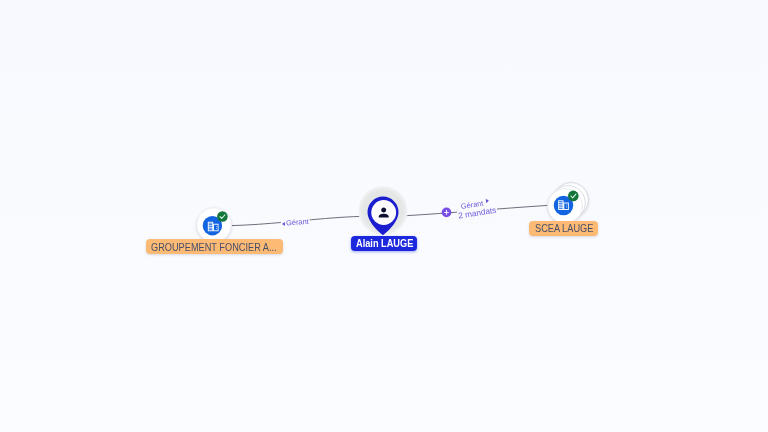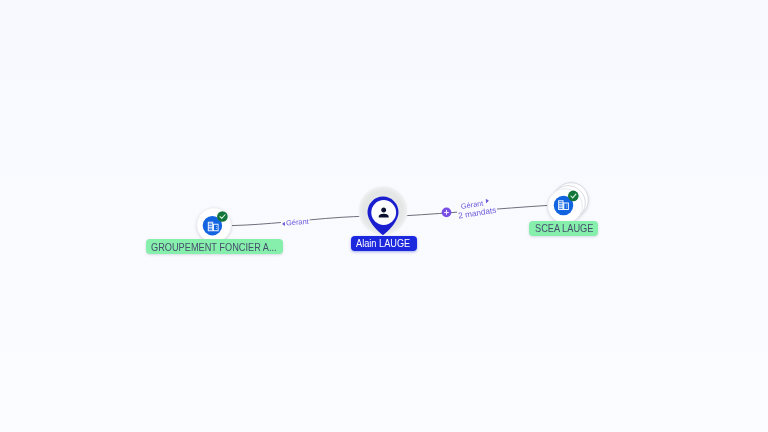--- a/index.html
+++ b/index.html
@@ -5,35 +5,35 @@
   html,body{margin:0;padding:0;}
   body{width:768px;height:432px;overflow:hidden;
        font-family:"Liberation Sans",sans-serif;
        -webkit-font-smoothing:antialiased;
        background:linear-gradient(180deg,#f8f9fe 0%,#fbfcff 100%);}
   #stage{position:relative;width:768px;height:432px;}
   #edges{position:absolute;left:0;top:0;width:768px;height:432px;}
   .node{position:absolute;}
   .node-label{
     position:absolute;
-    background:#86efac;
+    background:#fdba74;
     color:#464e6c;
     font-size:10.4px;
     line-height:15.4px;
     height:15.4px;
     padding:0 5.6px;
     border-radius:4px;
     white-space:nowrap;
     box-shadow:0 1px 2.5px rgba(80,85,110,.20);
     -webkit-font-smoothing:antialiased;
   }
   .node-label{box-sizing:border-box;overflow:hidden;}
   .node-label > span{display:inline-block;transform:scaleX(.886);transform-origin:0 50%;}
   .node-label.sel{
-    background:#1c28dd;color:#fff;font-weight:400;
+    background:#1c28dd;color:#fff;font-weight:700;
     box-shadow:0 1px 3px rgba(27,43,210,.40);
   }
   .edge-label{
     position:absolute;
     color:#6c58dc;
     font-size:7.4px;
     line-height:8px;
     white-space:nowrap;
     transform-origin:0 50%;
   }

